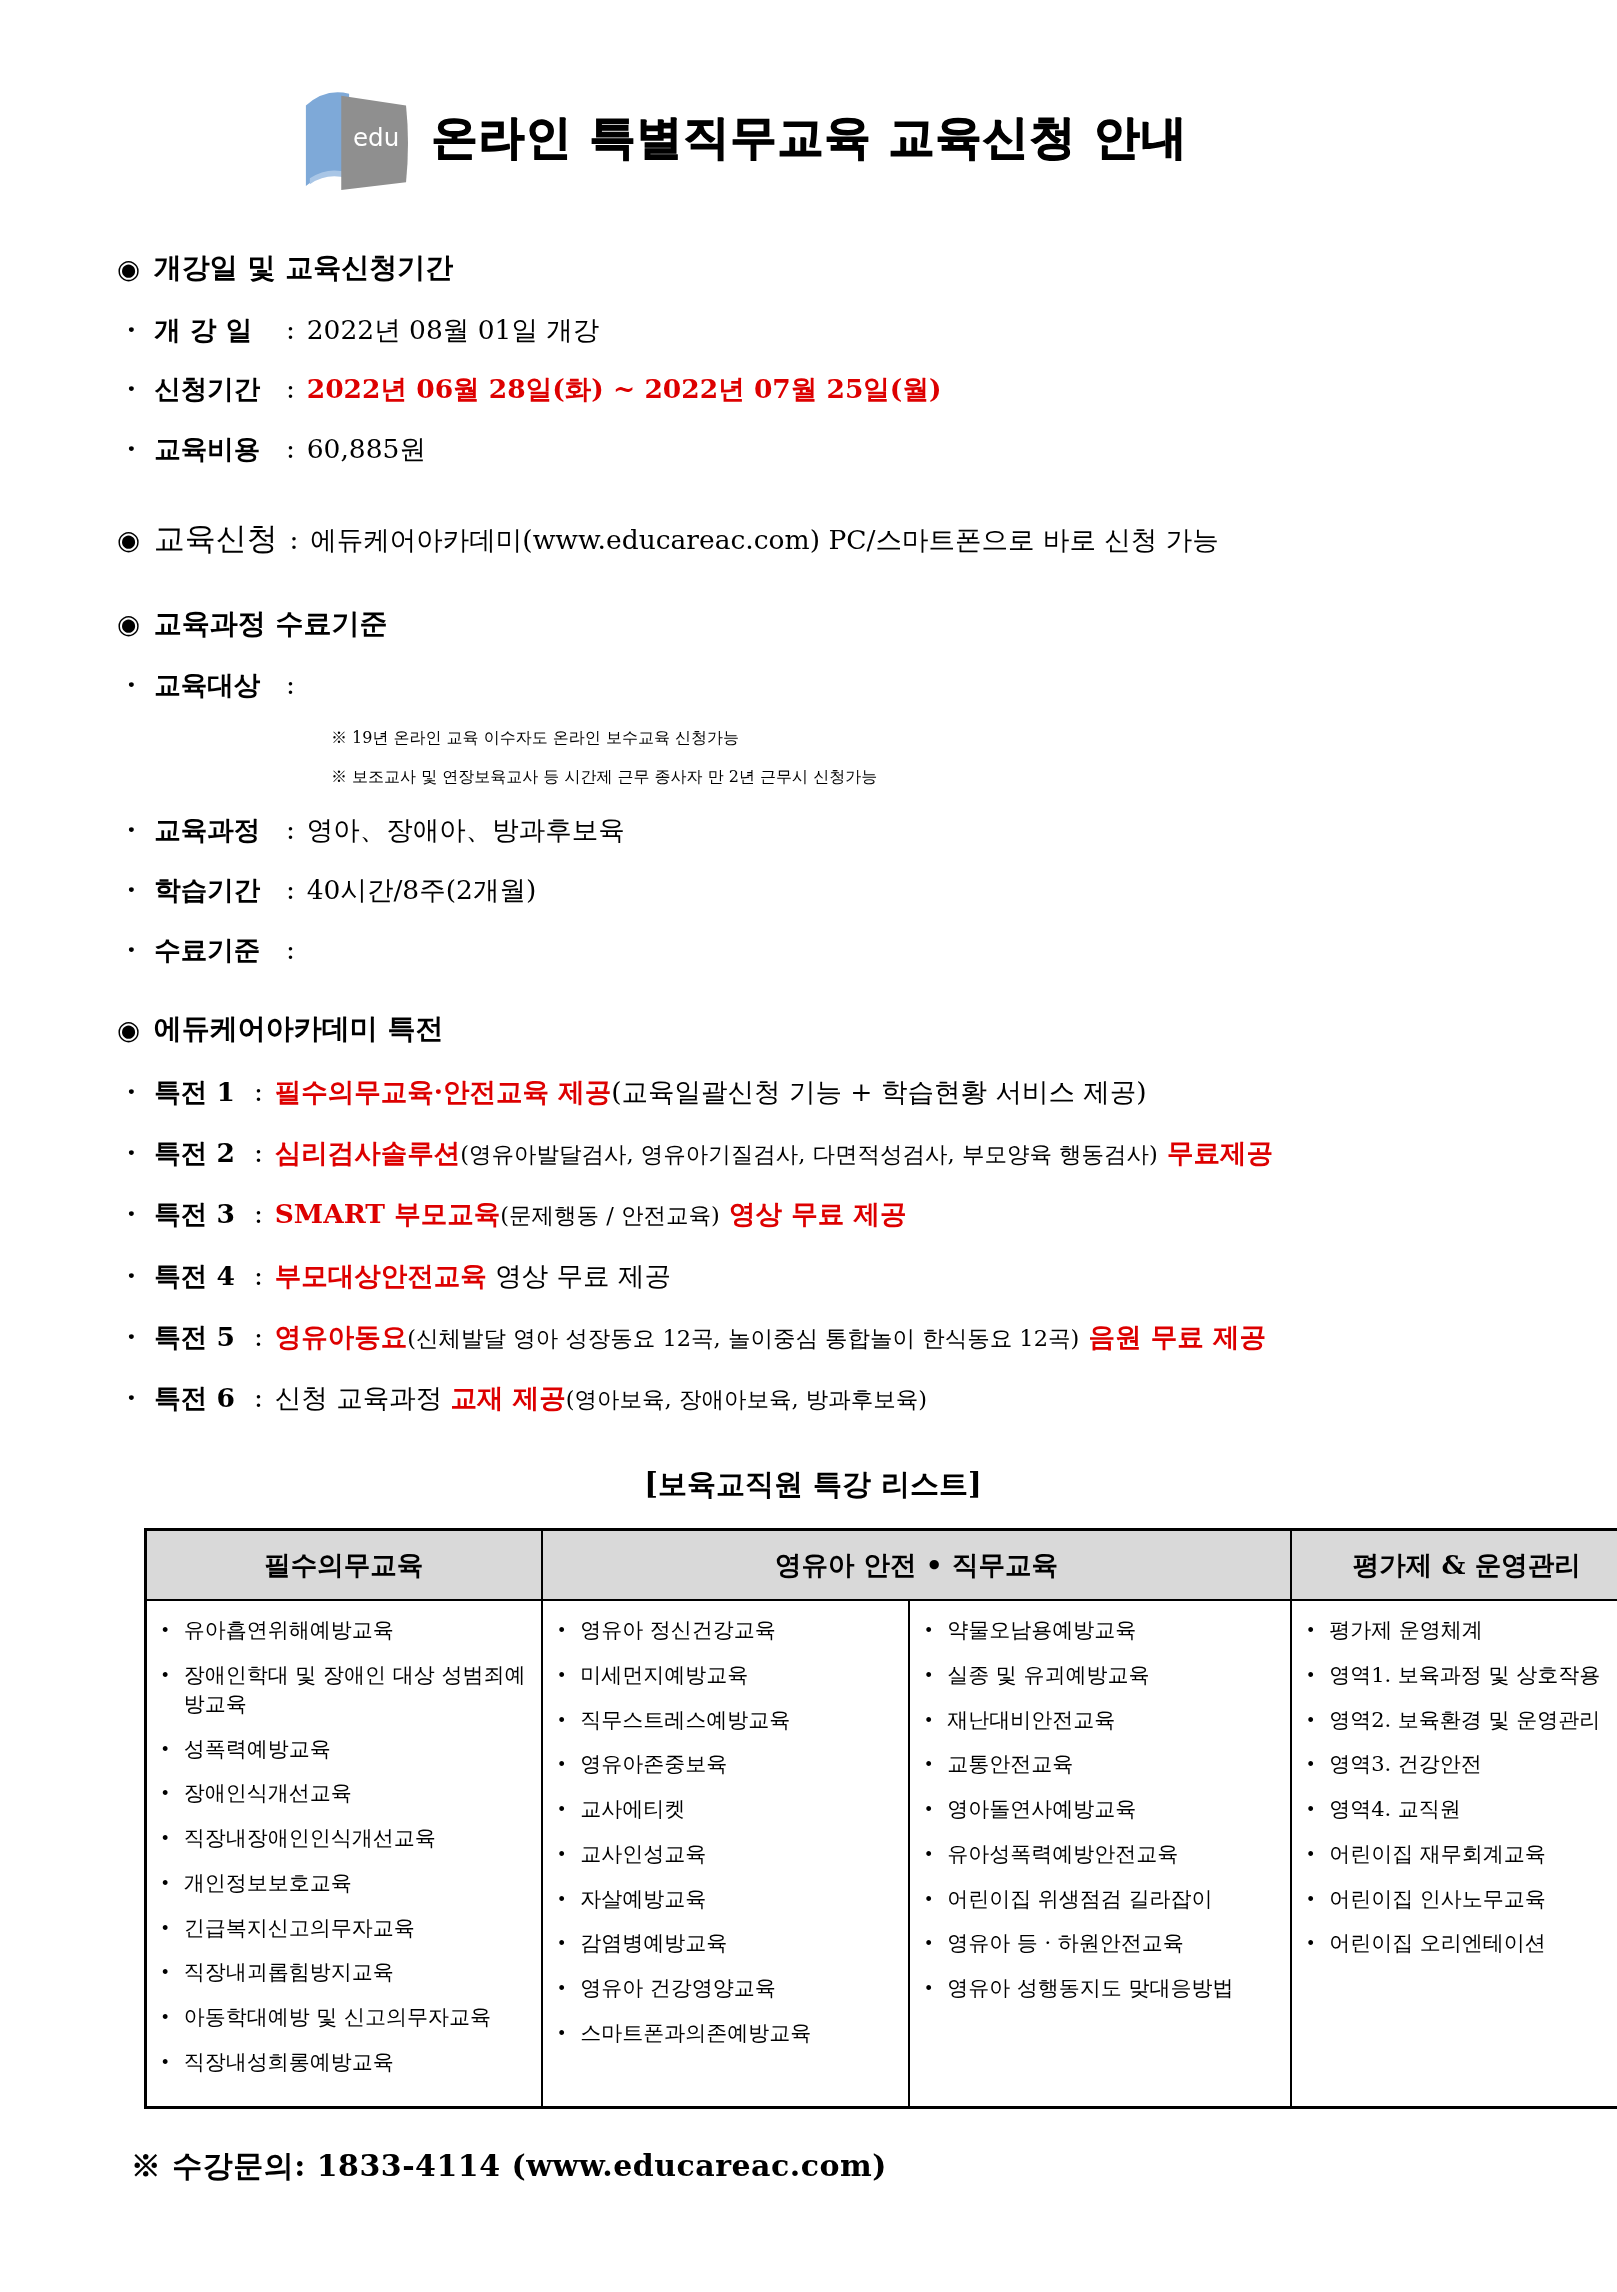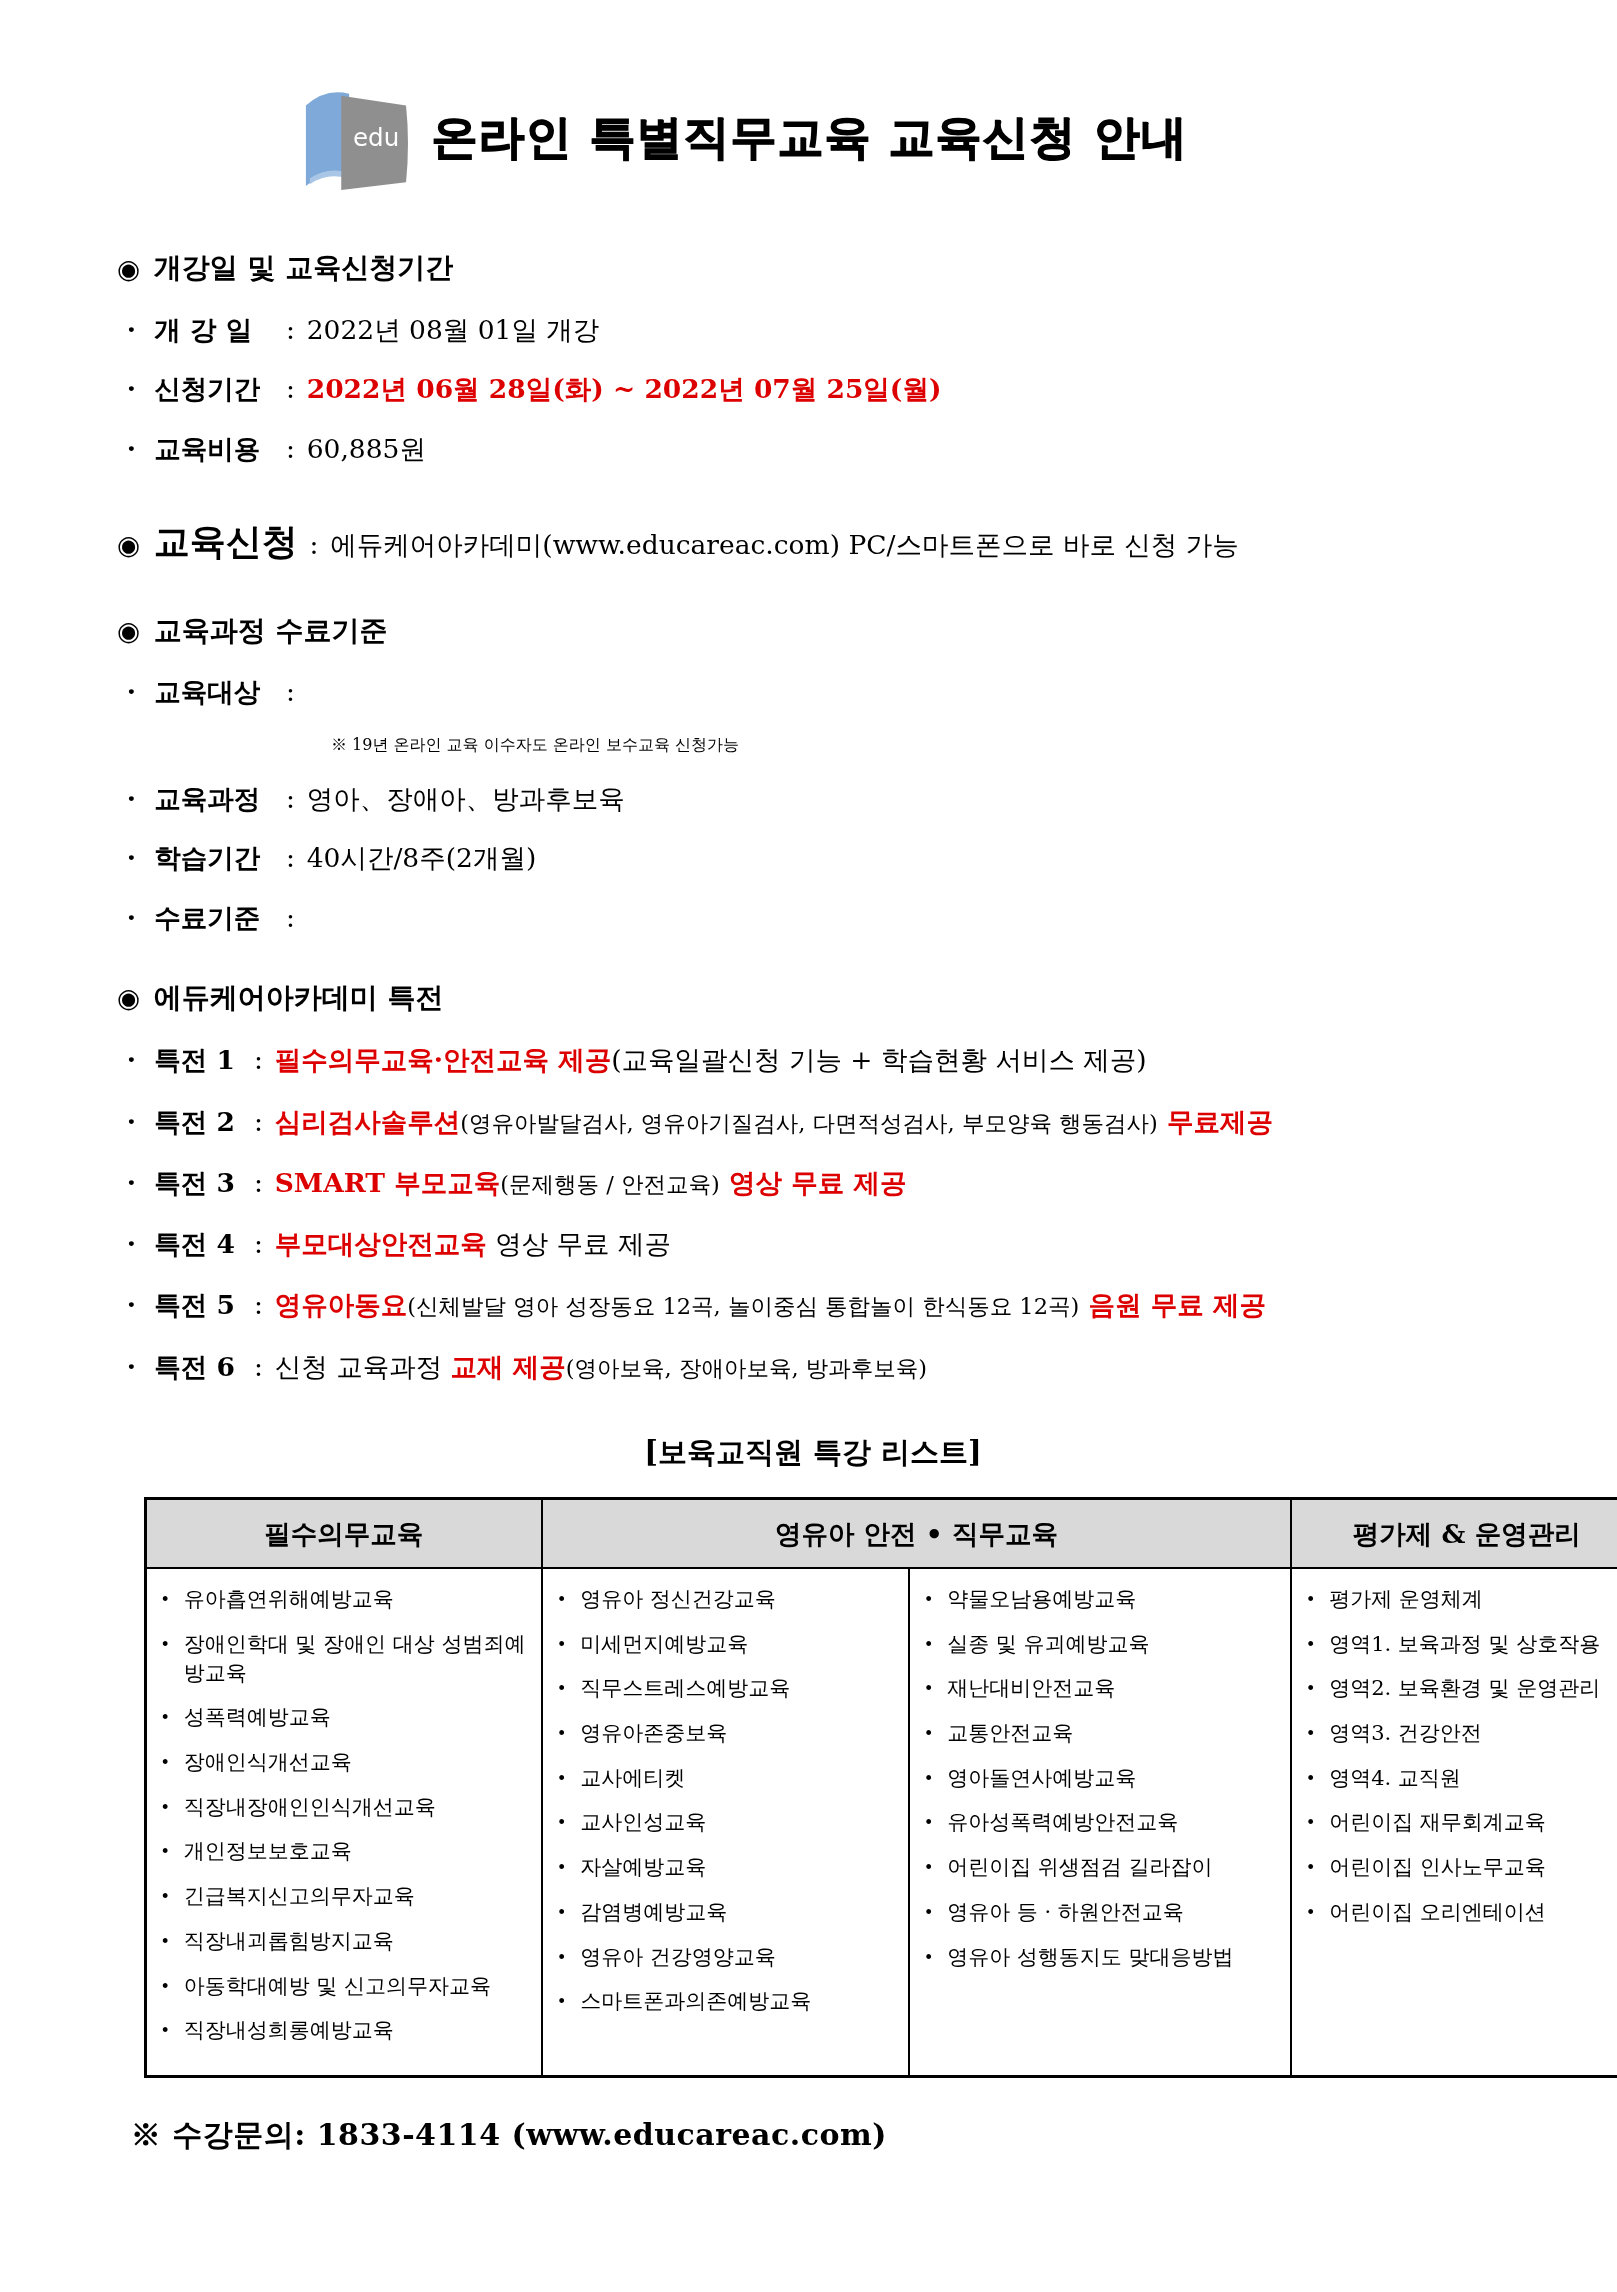--- a/index.html
+++ b/index.html
@@ -21,21 +21,21 @@
     font-family:"DejaVu Sans","Liberation Sans",sans-serif;
     font-size:46px;font-weight:800;letter-spacing:1px;margin:0;
     -webkit-text-stroke:1.2px #000;
   }
 
   
   .sec-head{font-size:28px;font-weight:700;margin:43px 0 23.5px 0;display:flex;align-items:center;}
   .sec-head .mark{font-size:26.5px;margin-right:13.7px;}
   .sec-row{display:flex;align-items:baseline;margin:51px 0 45px 0;font-size:26.5px;}
   .sec-row .mark{font-size:26.5px;margin-right:13.7px;font-weight:700;}
-  .sec-row .sec-lbl{font-weight:700;font-size:36px;}
+  .sec-row .sec-lbl{font-weight:400;font-size:31px;}
   .item-row{display:flex;align-items:baseline;margin:25.5px 0 25.5px 9.8px;font-size:26.5px;line-height:1.3;}
   .dot{width:27.4px;flex:none;font-weight:700;}
   .lbl{font-weight:700;min-width:120px;flex:none;}
   .lbl2{font-weight:700;min-width:88px;flex:none;}
   .colon{margin:0 11.8px;flex:none;}
   .val.red{color:var(--red);font-weight:600;}
   .note{font-size:16px;margin:17.6px 0 17.6px 214px;line-height:1.3;}
   .segs{line-height:1.35;}
   .seg-red{color:var(--red);font-weight:700;}
   .seg-plain{color:#000;}
@@ -115,20 +115,21 @@
       <span class="mark">◉</span>
       <span>교육과정 수료기준</span>
     </div>
 
     <div class="item-row">
       <span class="dot">·</span>
       <span class="lbl">교육대상</span>
       <span class="colon">:</span>
     </div>
     <div class="note">※ 19년 온라인 교육 이수자도 온라인 보수교육 신청가능</div>
+    <div class="note">※ 보조교사 및 연장보육교사 등 시간제 근무 종사자 만 2년 근무시 신청가능</div>
 
     <div class="item-row">
       <span class="dot">·</span>
       <span class="lbl">교육과정</span>
       <span class="colon">:</span>
       <span class="val">영아、장애아、방과후보육</span>
     </div>
     <div class="item-row">
       <span class="dot">·</span>
       <span class="lbl">학습기간</span>

